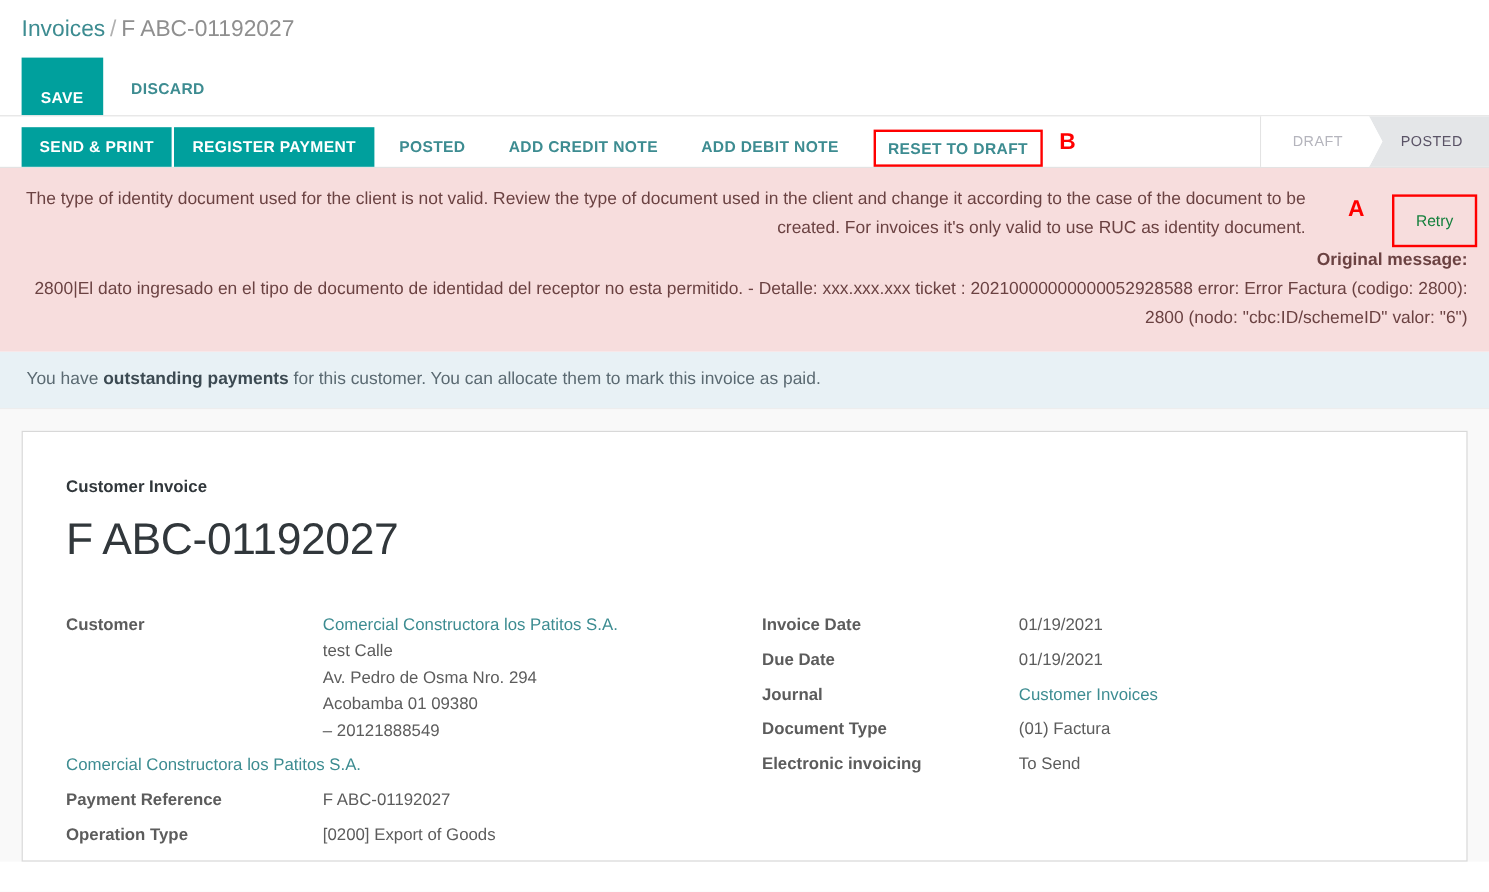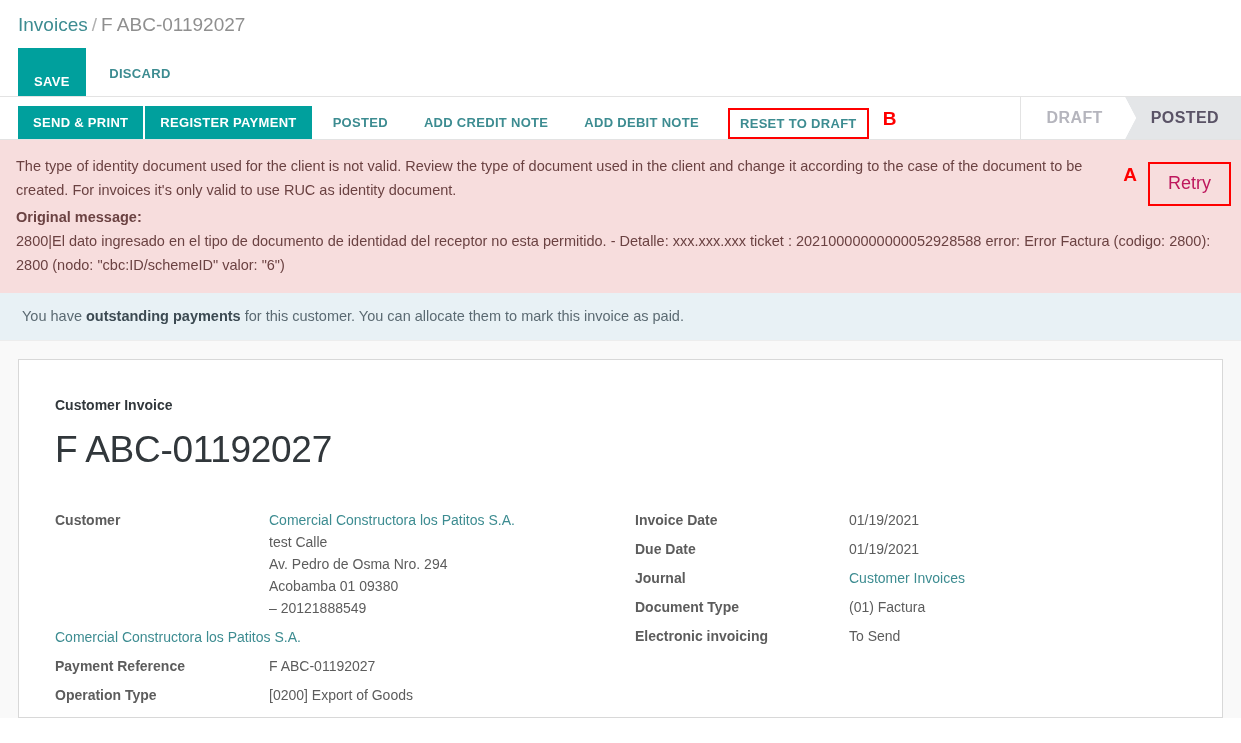--- a/index.html
+++ b/index.html
@@ -116,22 +116,22 @@
   
   .statusbar {
     display: flex;
     align-items: stretch;
     border-left: 1px solid #e3e3e3;
   }
   .stat {
     position: relative;
     display: flex;
     align-items: center;
-    font-size: 16px;
-    font-weight: bold;
+    font-size: 12px;
+    font-weight: normal;
     letter-spacing: .4px;
     padding: 0 22px 0 26px;
   }
   .stat.inactive {
     background: #ffffff;
     color: #b5b5bd;
   }
   .stat.active {
     background: #e4e6e8;
     color: #5a5366;
@@ -160,41 +160,42 @@
   }
 
   
   .alert-danger {
     position: relative;
     background: #f7dddd;
     color: #6b4242;
     padding: 14px 18px 16px 16px;
     font-size: 14.5px;
     line-height: 24px;
+    text-align: right;
   }
   .alert-danger .msg-main {
     padding-right: 135px;
   }
   .alert-orig-label {
     font-weight: bold;
     margin-top: 3px;
   }
   .alert-orig-body {
     word-break: break-word;
   }
   .retry-wrap {
     position: absolute;
     right: 10px;
     top: 22px;
     border: 2px solid #ff0000;
     padding: 8px 18px;
   }
   .retry-link {
-    color: #be185d;
-    font-size: 18px;
+    color: #15803d;
+    font-size: 13px;
     font-weight: normal;
     cursor: pointer;
     line-height: 1.2;
   }
   .annot-a {
     position: absolute;
     right: 104px;
     top: 25px;
     color: #ff0000;
     font-weight: bold;

